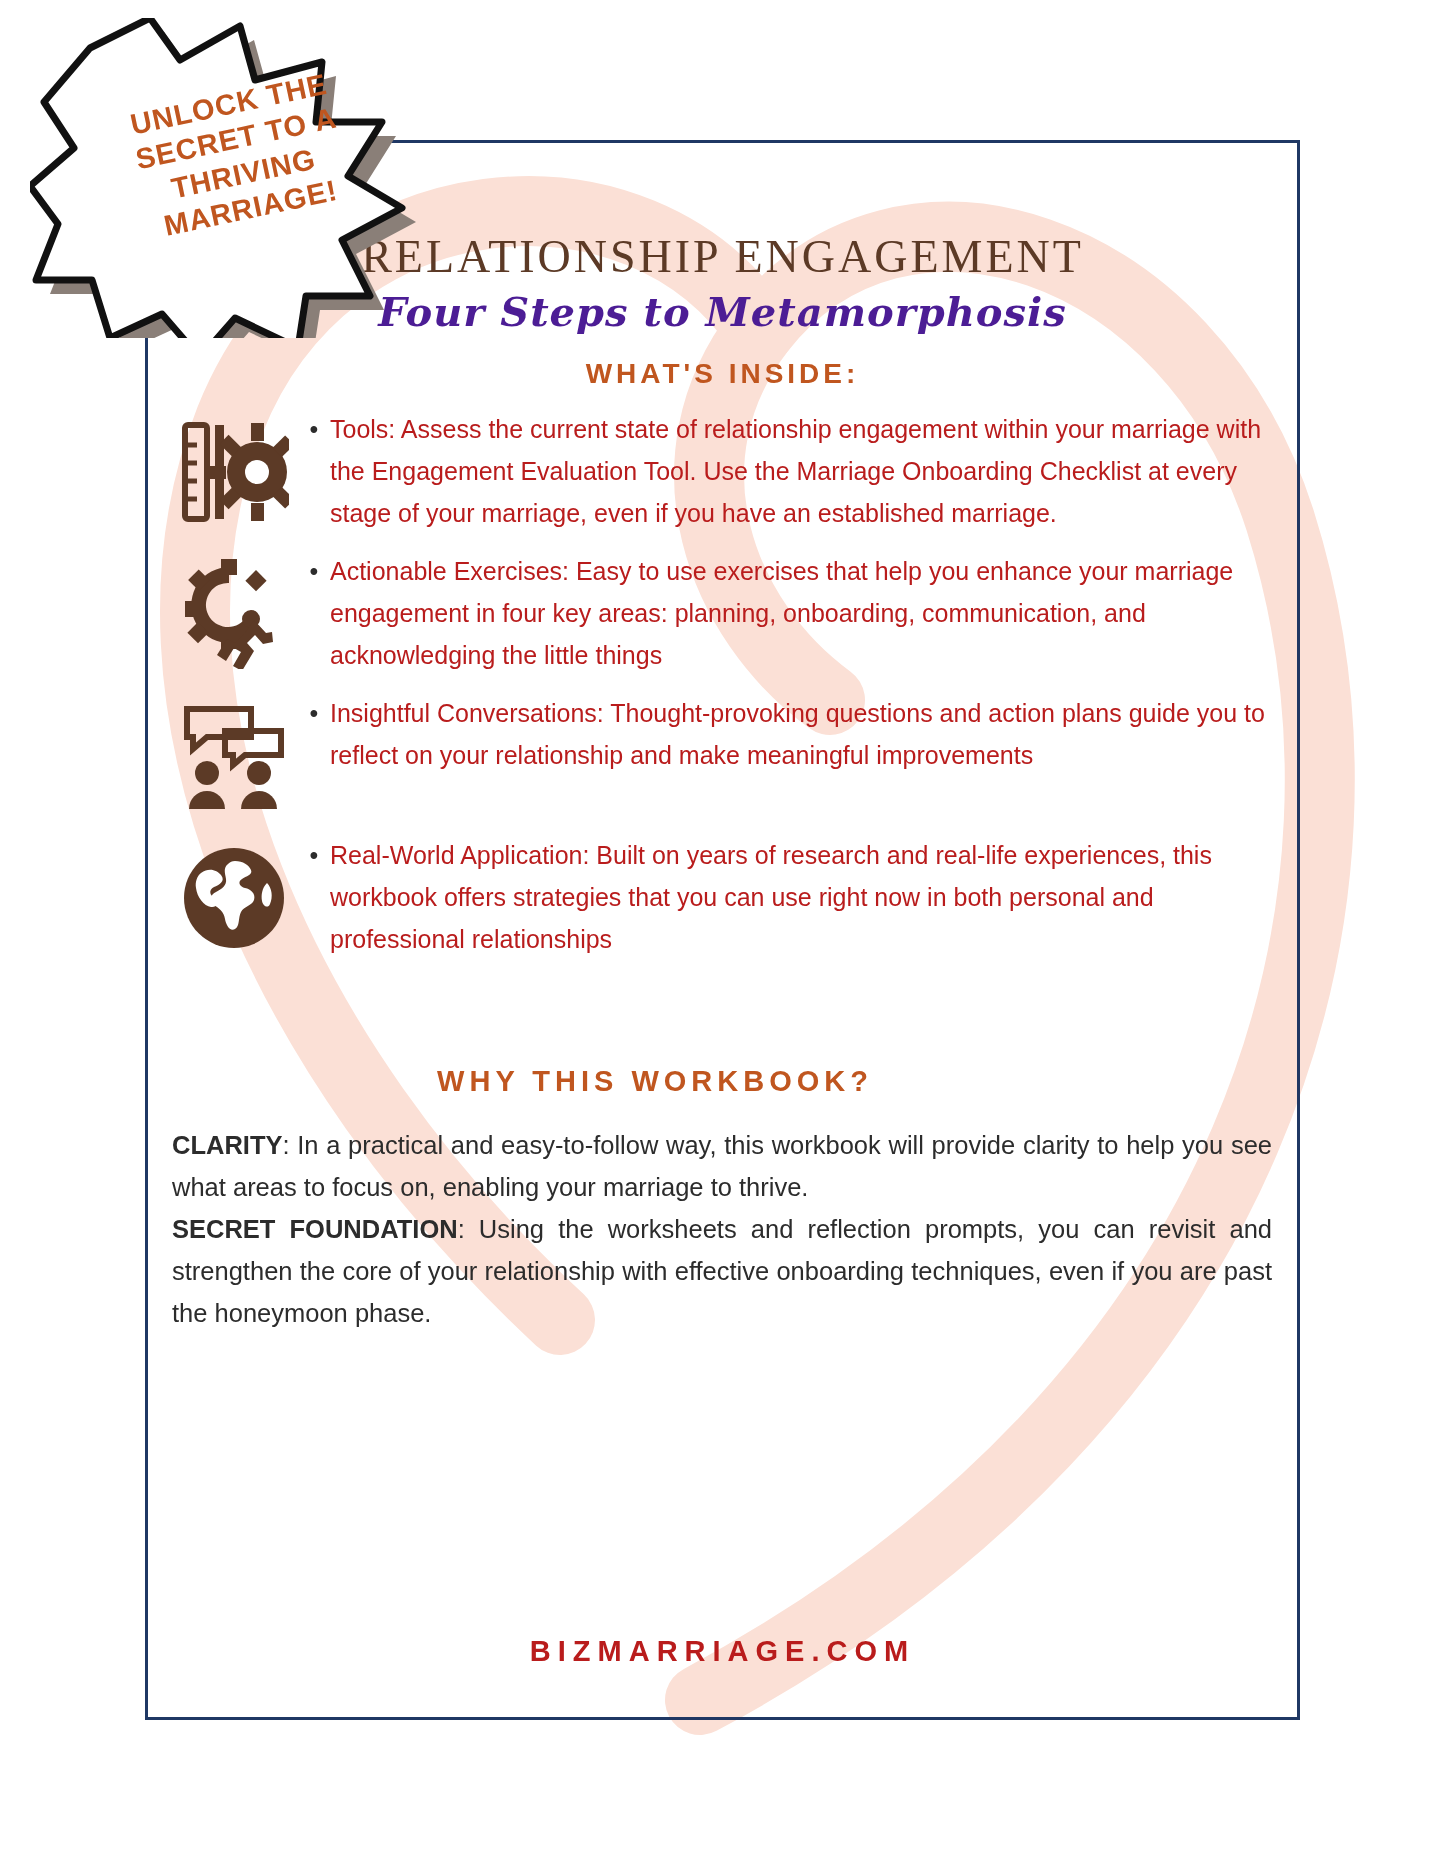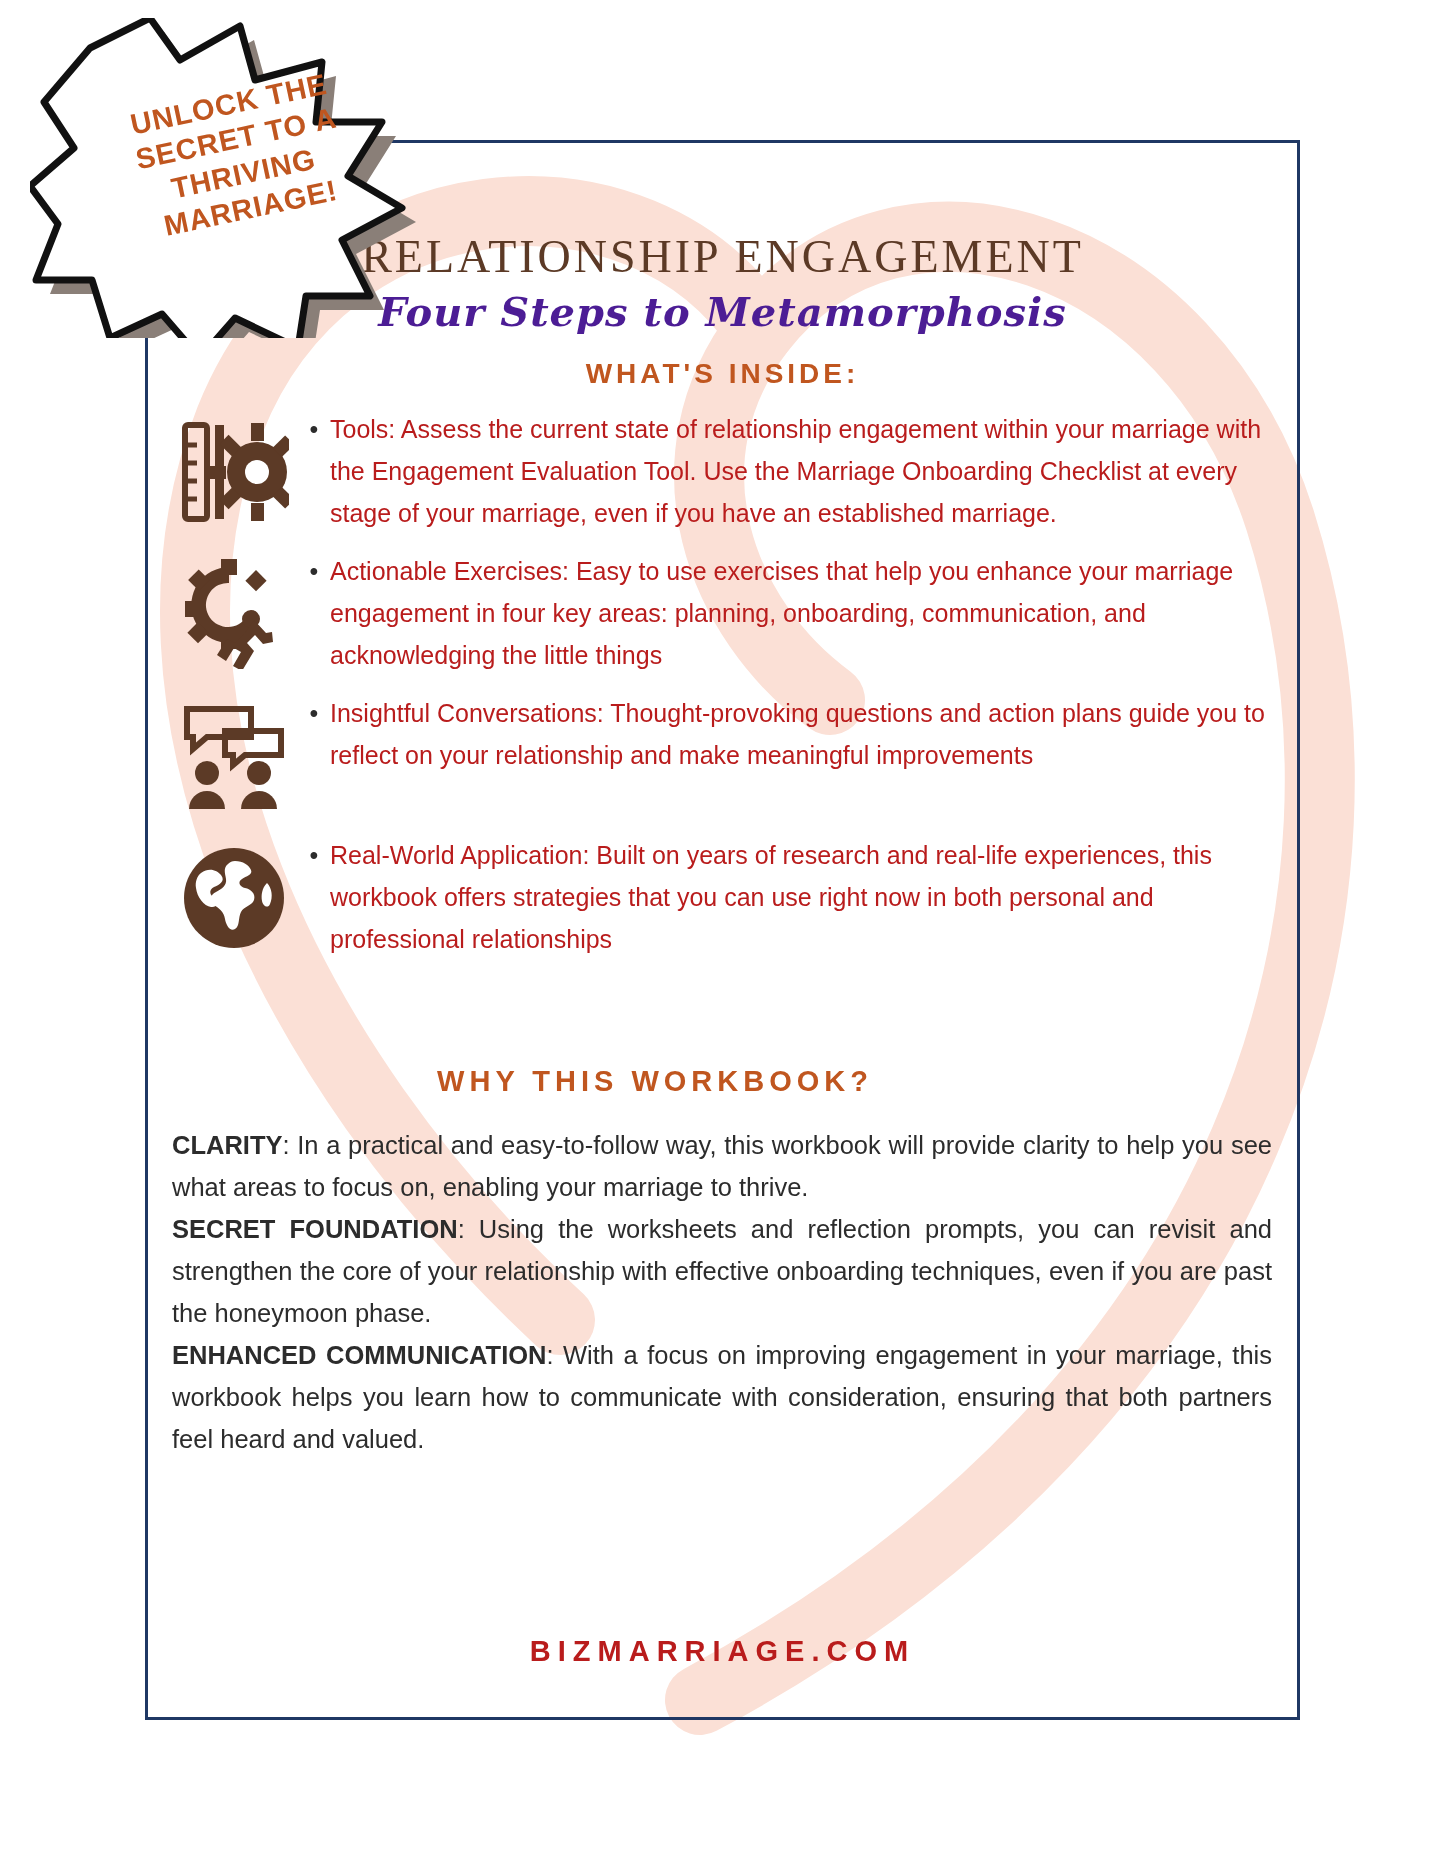--- a/index.html
+++ b/index.html
@@ -295,16 +295,15 @@
     <div class="feature-bullet">•</div>
     <div class="feature-text">Real-World Application: Built on years of research and real-life experiences, this workbook offers strategies that you can use right now in both personal and professional relationships</div>
   </div>
 
 </div>
 
 <div class="why-title">WHY THIS WORKBOOK?</div>
 <div class="why-body">
   <p><span class="lead">CLARITY</span><span>: In a practical and easy-to-follow way, this workbook will provide clarity to help you see what areas to focus on, enabling your marriage to thrive.</span></p>
   <p><span class="lead">SECRET FOUNDATION</span><span>: Using the worksheets and reflection prompts, you can revisit and strengthen the core of your relationship with effective onboarding techniques, even if you are past the honeymoon phase.</span></p>
-  <p><span class="lead">ENHANCED COMMUNICATION</span><span>: With a focus on improving engagement in your marriage, this workbook helps you learn how to communicate with consideration, ensuring that both partners feel heard and valued.</span></p>
 </div>
 
 <div class="site-url">BIZMARRIAGE.COM</div>
 
 </body></html>

